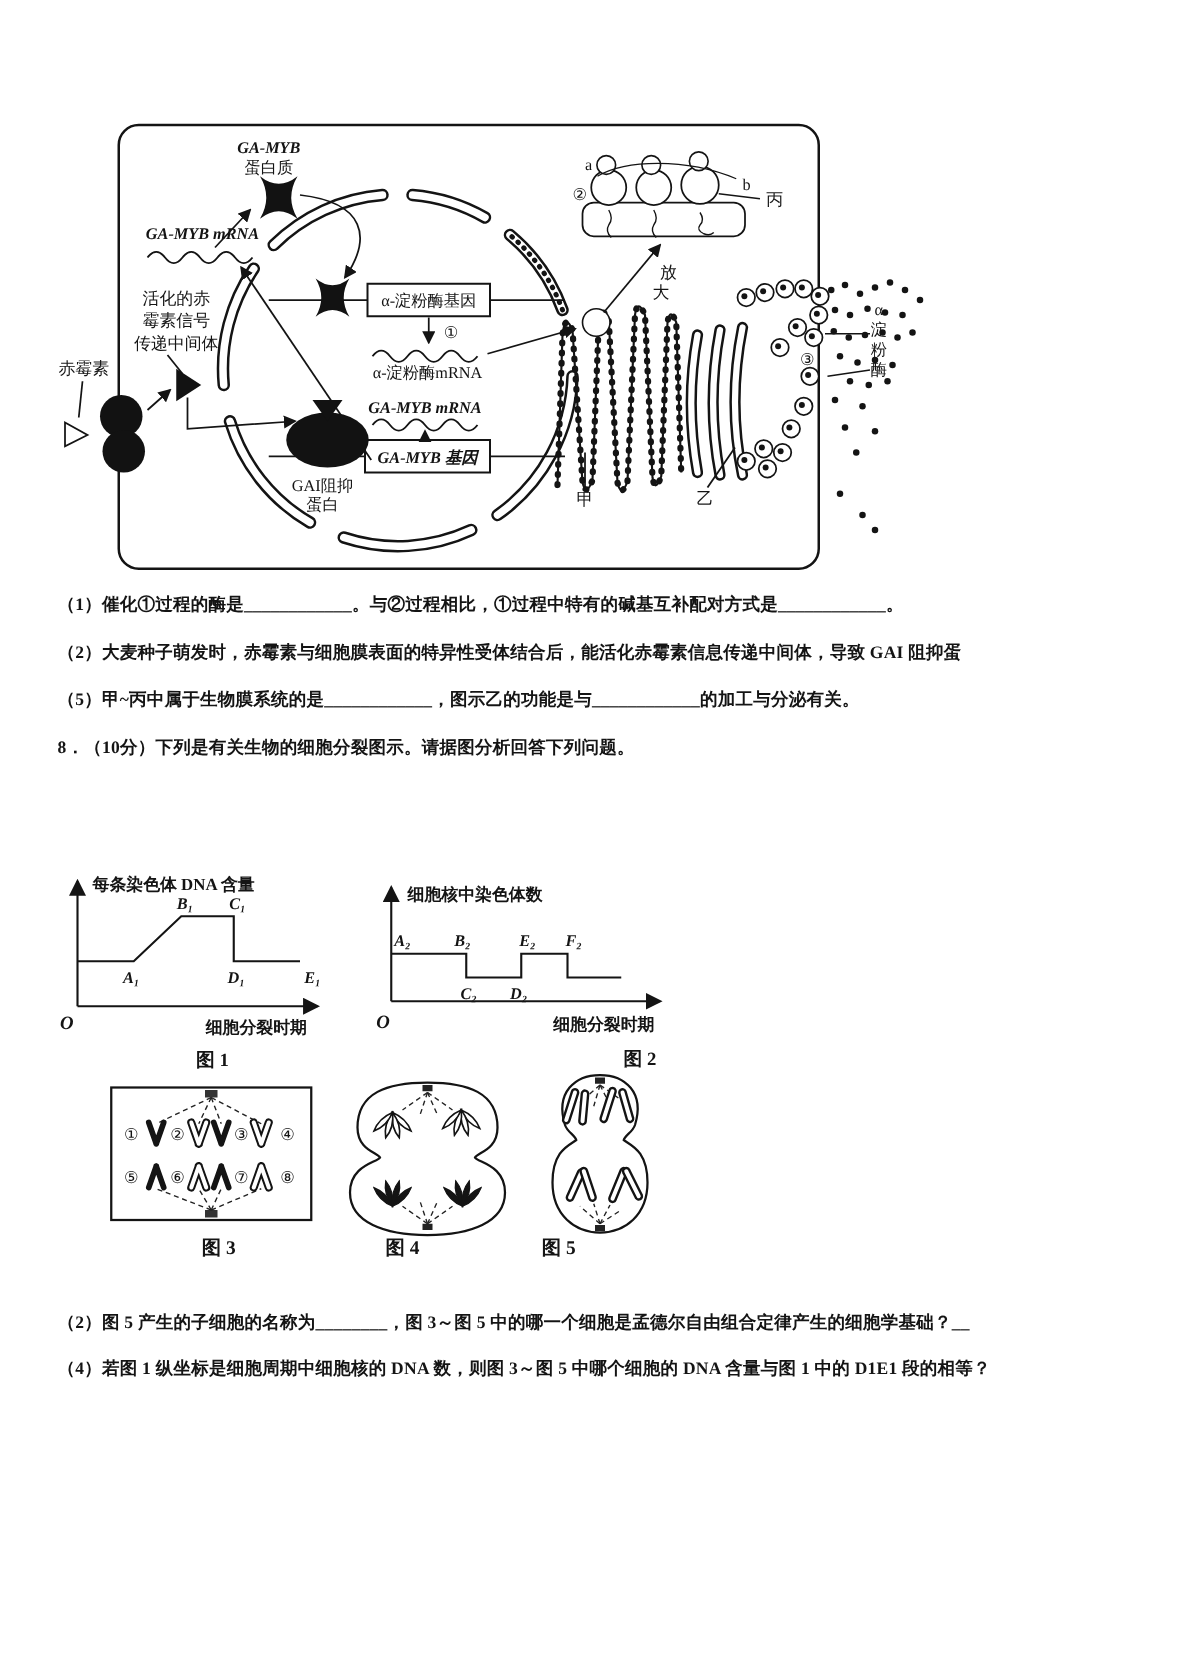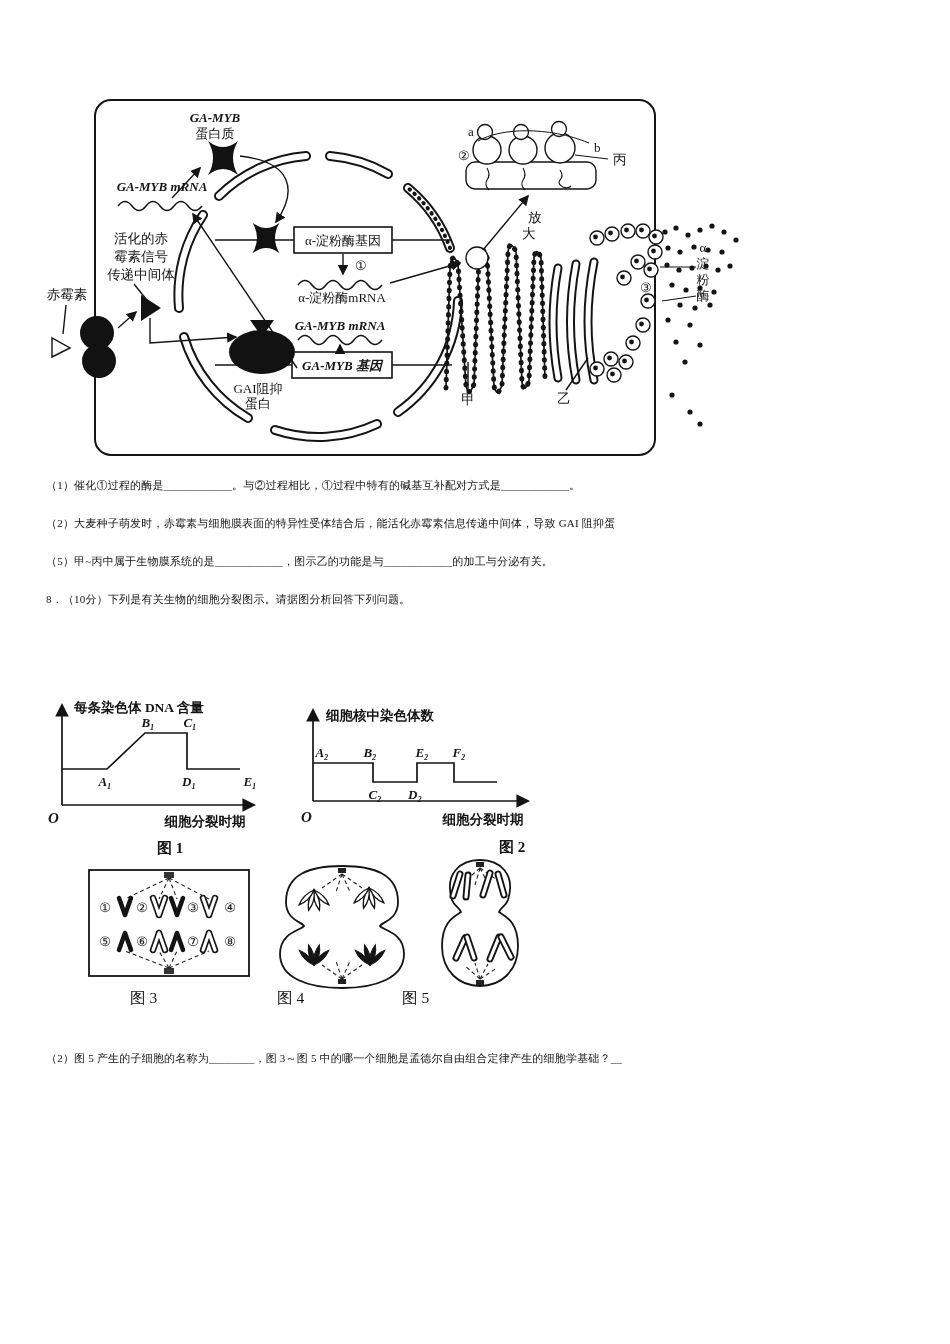--- a/index.html
+++ b/index.html
@@ -1,20 +1,20 @@
 <!DOCTYPE html>
 <html><head>
 <meta charset="utf-8">
 <style>
   html,body{margin:0;padding:0;background:#fff;}
   body{width:950px;height:1344px;position:relative;font-family:"Liberation Serif",serif;color:#141414;}
   .abs{position:absolute;}
-  .qblock{font-size:11px;font-weight:400;line-height:38px;letter-spacing:.2px;white-space:nowrap;}
+  .qblock{font-size:14px;font-weight:700;line-height:38px;letter-spacing:.2px;white-space:nowrap;}
   .qblock div{white-space:nowrap;}
-  .cap{position:absolute;font-size:15.5px;font-weight:400;width:90px;}
+  .cap{position:absolute;font-size:15.5px;font-weight:700;text-align:center;width:90px;}
   svg text{font-family:"Liberation Serif",serif;fill:#141414;}
   .cl{font-size:13px;}
   .cl2{font-size:13.5px;}
   .it{font-style:italic;font-weight:600;}
   .ln{stroke:#141414;stroke-width:1.4;fill:none;}
   .ln2{stroke:#141414;stroke-width:1.7;fill:none;}
   .nb{stroke:#141414;stroke-width:10;fill:none;stroke-linecap:round;}
   .nw{stroke:#fff;stroke-width:6;fill:none;stroke-linecap:round;}
   .gb{stroke:#141414;stroke-width:9;fill:none;stroke-linecap:round;}
   .gw{stroke:#fff;stroke-width:5;fill:none;stroke-linecap:round;}
@@ -427,13 +427,14 @@
       <line x1="60" y1="121" x2="77" y2="110" class="dash"></line>
   </g>
 </svg>
 
 <div class="cap" style="left:130px;top:988px">图 3</div>
 <div class="cap" style="left:277px;top:988px">图 4</div>
 <div class="cap" style="left:402px;top:988px">图 5</div>
 
 <div class="abs qblock" style="left:46px;top:1040px;width:890px;line-height:37px">
   <div>（2）图 5 产生的子细胞的名称为________，图 3～图 5 中的哪一个细胞是孟德尔自由组合定律产生的细胞学基础？__</div>
+  <div>（4）若图 1 纵坐标是细胞周期中细胞核的 DNA 数，则图 3～图 5 中哪个细胞的 DNA 含量与图 1 中的 D1E1 段的相等？</div>
 </div>
 
 </body></html>

